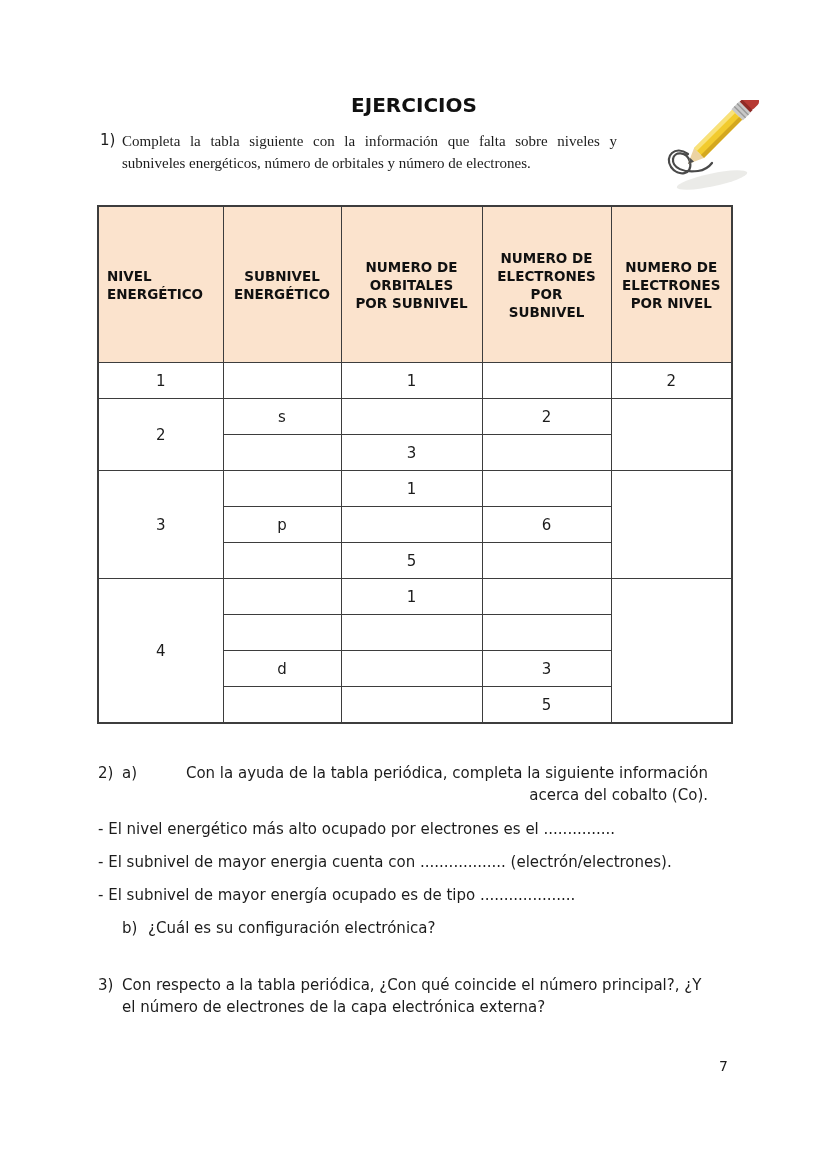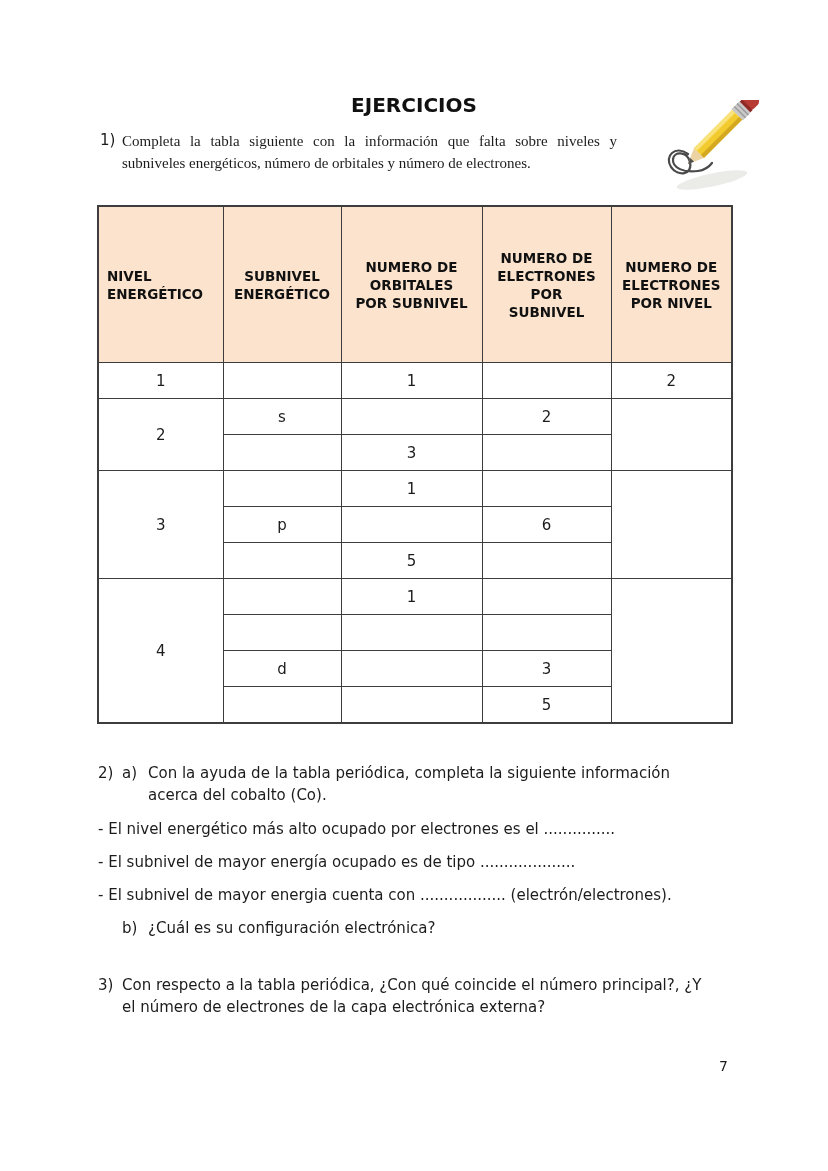--- a/index.html
+++ b/index.html
@@ -26,21 +26,21 @@
     background:#fbe3cd;font-size:13.5px;font-weight:bold;line-height:18px;
     white-space:pre-line;text-align:center;height:155px;color:#111;
   }
   table.grid th.first{text-align:left;padding-left:8px;}
   table.grid td{text-align:center;font-size:15px;height:35px;}
   
   .ex2{position:absolute;left:98px;top:762px;line-height:22px;}
   .row{display:flex;}
   .m-24{width:24px;flex:none;}
   .m-26{width:26px;flex:none;}
-  .ex2 .atext{width:560px;}
+  .ex2 .atext{width:560px;text-align:right;}
   .items{margin-top:12px;}
   .item{white-space:nowrap;}
   .item + .item{margin-top:11px;}
   .brow{margin-left:24px;margin-top:11px;}
   
   .ex3{position:absolute;left:98px;top:974px;display:flex;line-height:22px;}
   .ex3 .text{width:590px;}
   .pagenum{position:absolute;left:700px;top:1058px;width:28px;text-align:right;font-size:14px;}
 </style>
 </head>
@@ -165,22 +165,22 @@
   </div>
 
   <div class="ex2">
     <div class="row">
       <div class="marker m-24">2)</div>
       <div class="marker m-26">a)</div>
       <div class="atext">Con la ayuda de la tabla periódica, completa la siguiente información acerca del cobalto (Co).</div>
     </div>
     <div class="items">
       <div class="item">- El nivel energético más alto ocupado por electrones es el ...............</div>
+      <div class="item">- El subnivel de mayor energia cuenta con .................. (electrón/electrones).</div>
       <div class="item">- El subnivel de mayor energía ocupado es de tipo ....................</div>
-      <div class="item">- El subnivel de mayor energia cuenta con .................. (electrón/electrones).</div>
     </div>
     <div class="row brow">
       <div class="marker m-26">b)</div>
       <div>¿Cuál es su configuración electrónica?</div>
     </div>
   </div>
 
   <div class="ex3">
     <div class="marker m-24">3)</div>
     <div class="text">Con respecto a la tabla periódica, ¿Con qué coincide el número principal?, ¿Y el número de electrones de la capa electrónica externa?</div>

